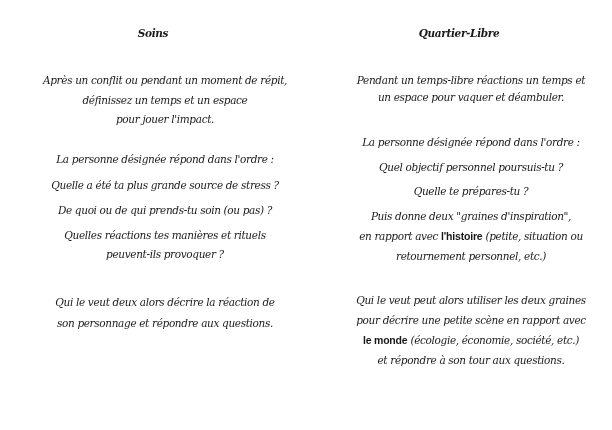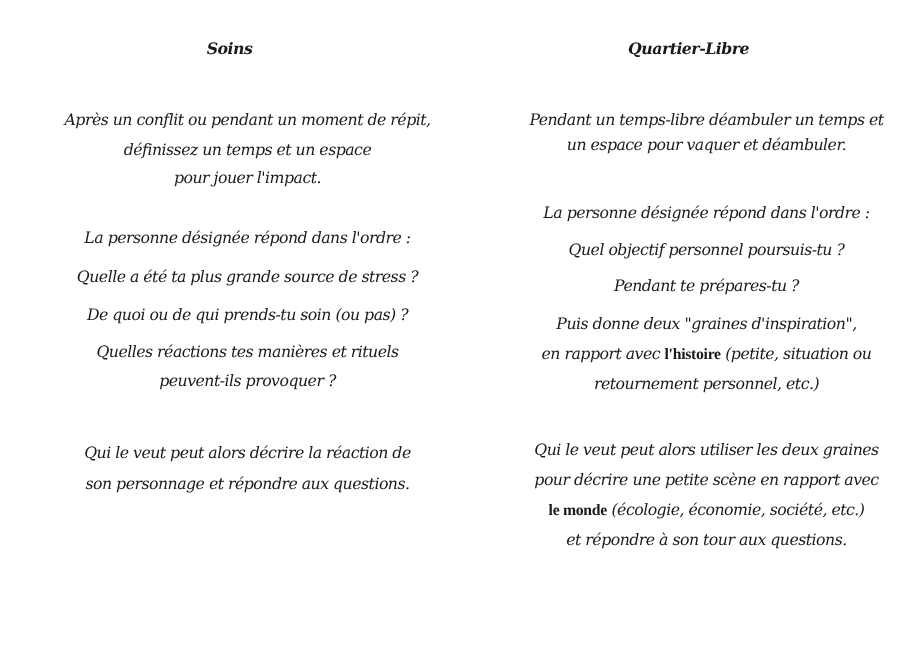--- a/index.html
+++ b/index.html
@@ -37,53 +37,53 @@
     .line {
       position: absolute;
       left: 0; right: 0;
       white-space: nowrap;
       line-height: 14px;
       padding-left: 24px;
     }
     .b {
       font-weight: bold;
       font-style: normal;
-      font-family: Liberation Serif, serif;
+      font-family: Liberation Sans, sans-serif;
       letter-spacing: -0.2px;
     }
   </style>
 </head>
 <body>
 
 <div class="col left">
   <div class="title">Soins</div>
 
   <div class="line" style="top:73px">Après un conflit ou pendant un moment de répit,</div>
   <div class="line" style="top:93px">définissez un temps et un espace</div>
   <div class="line" style="top:112px">pour jouer l'impact.</div>
 
   <div class="line" style="top:152px">La personne désignée répond dans l'ordre :</div>
   <div class="line" style="top:178px">Quelle a été ta plus grande source de stress ?</div>
   <div class="line" style="top:203px">De quoi ou de qui prends-tu soin (ou pas) ?</div>
   <div class="line" style="top:228px">Quelles réactions tes manières et rituels</div>
   <div class="line" style="top:247px">peuvent-ils provoquer ?</div>
 
-  <div class="line" style="top:295px">Qui le veut peut alors décrire la réaction de</div>
+  <div class="line" style="top:295px">Qui le veut deux alors décrire la réaction de</div>
   <div class="line" style="top:316px">son personnage et répondre aux questions.</div>
 </div>
 
 <div class="col right">
   <div class="title">Quartier-Libre</div>
 
-  <div class="line" style="top:73px">Pendant un temps-libre déambuler un temps et</div>
+  <div class="line" style="top:73px">Pendant un temps-libre réactions un temps et</div>
   <div class="line" style="top:90px">un espace pour vaquer et déambuler.</div>
 
   <div class="line" style="top:135px">La personne désignée répond dans l'ordre :</div>
   <div class="line" style="top:160px">Quel objectif personnel poursuis-tu ?</div>
-  <div class="line" style="top:184px">Pendant te prépares-tu ?</div>
+  <div class="line" style="top:184px">Quelle te prépares-tu ?</div>
   <div class="line" style="top:209px">Puis donne deux "graines d'inspiration",</div>
   <div class="line" style="top:229px">
     <span>en rapport avec </span><span class="b">l'histoire</span><span> (petite, situation ou</span>
   </div>
   <div class="line" style="top:249px">retournement personnel, etc.)</div>
 
   <div class="line" style="top:293px">Qui le veut peut alors utiliser les deux graines</div>
   <div class="line" style="top:313px">pour décrire une petite scène en rapport avec</div>
   <div class="line" style="top:333px">
     <span class="b">le monde</span><span> (écologie, économie, société, etc.)</span>

